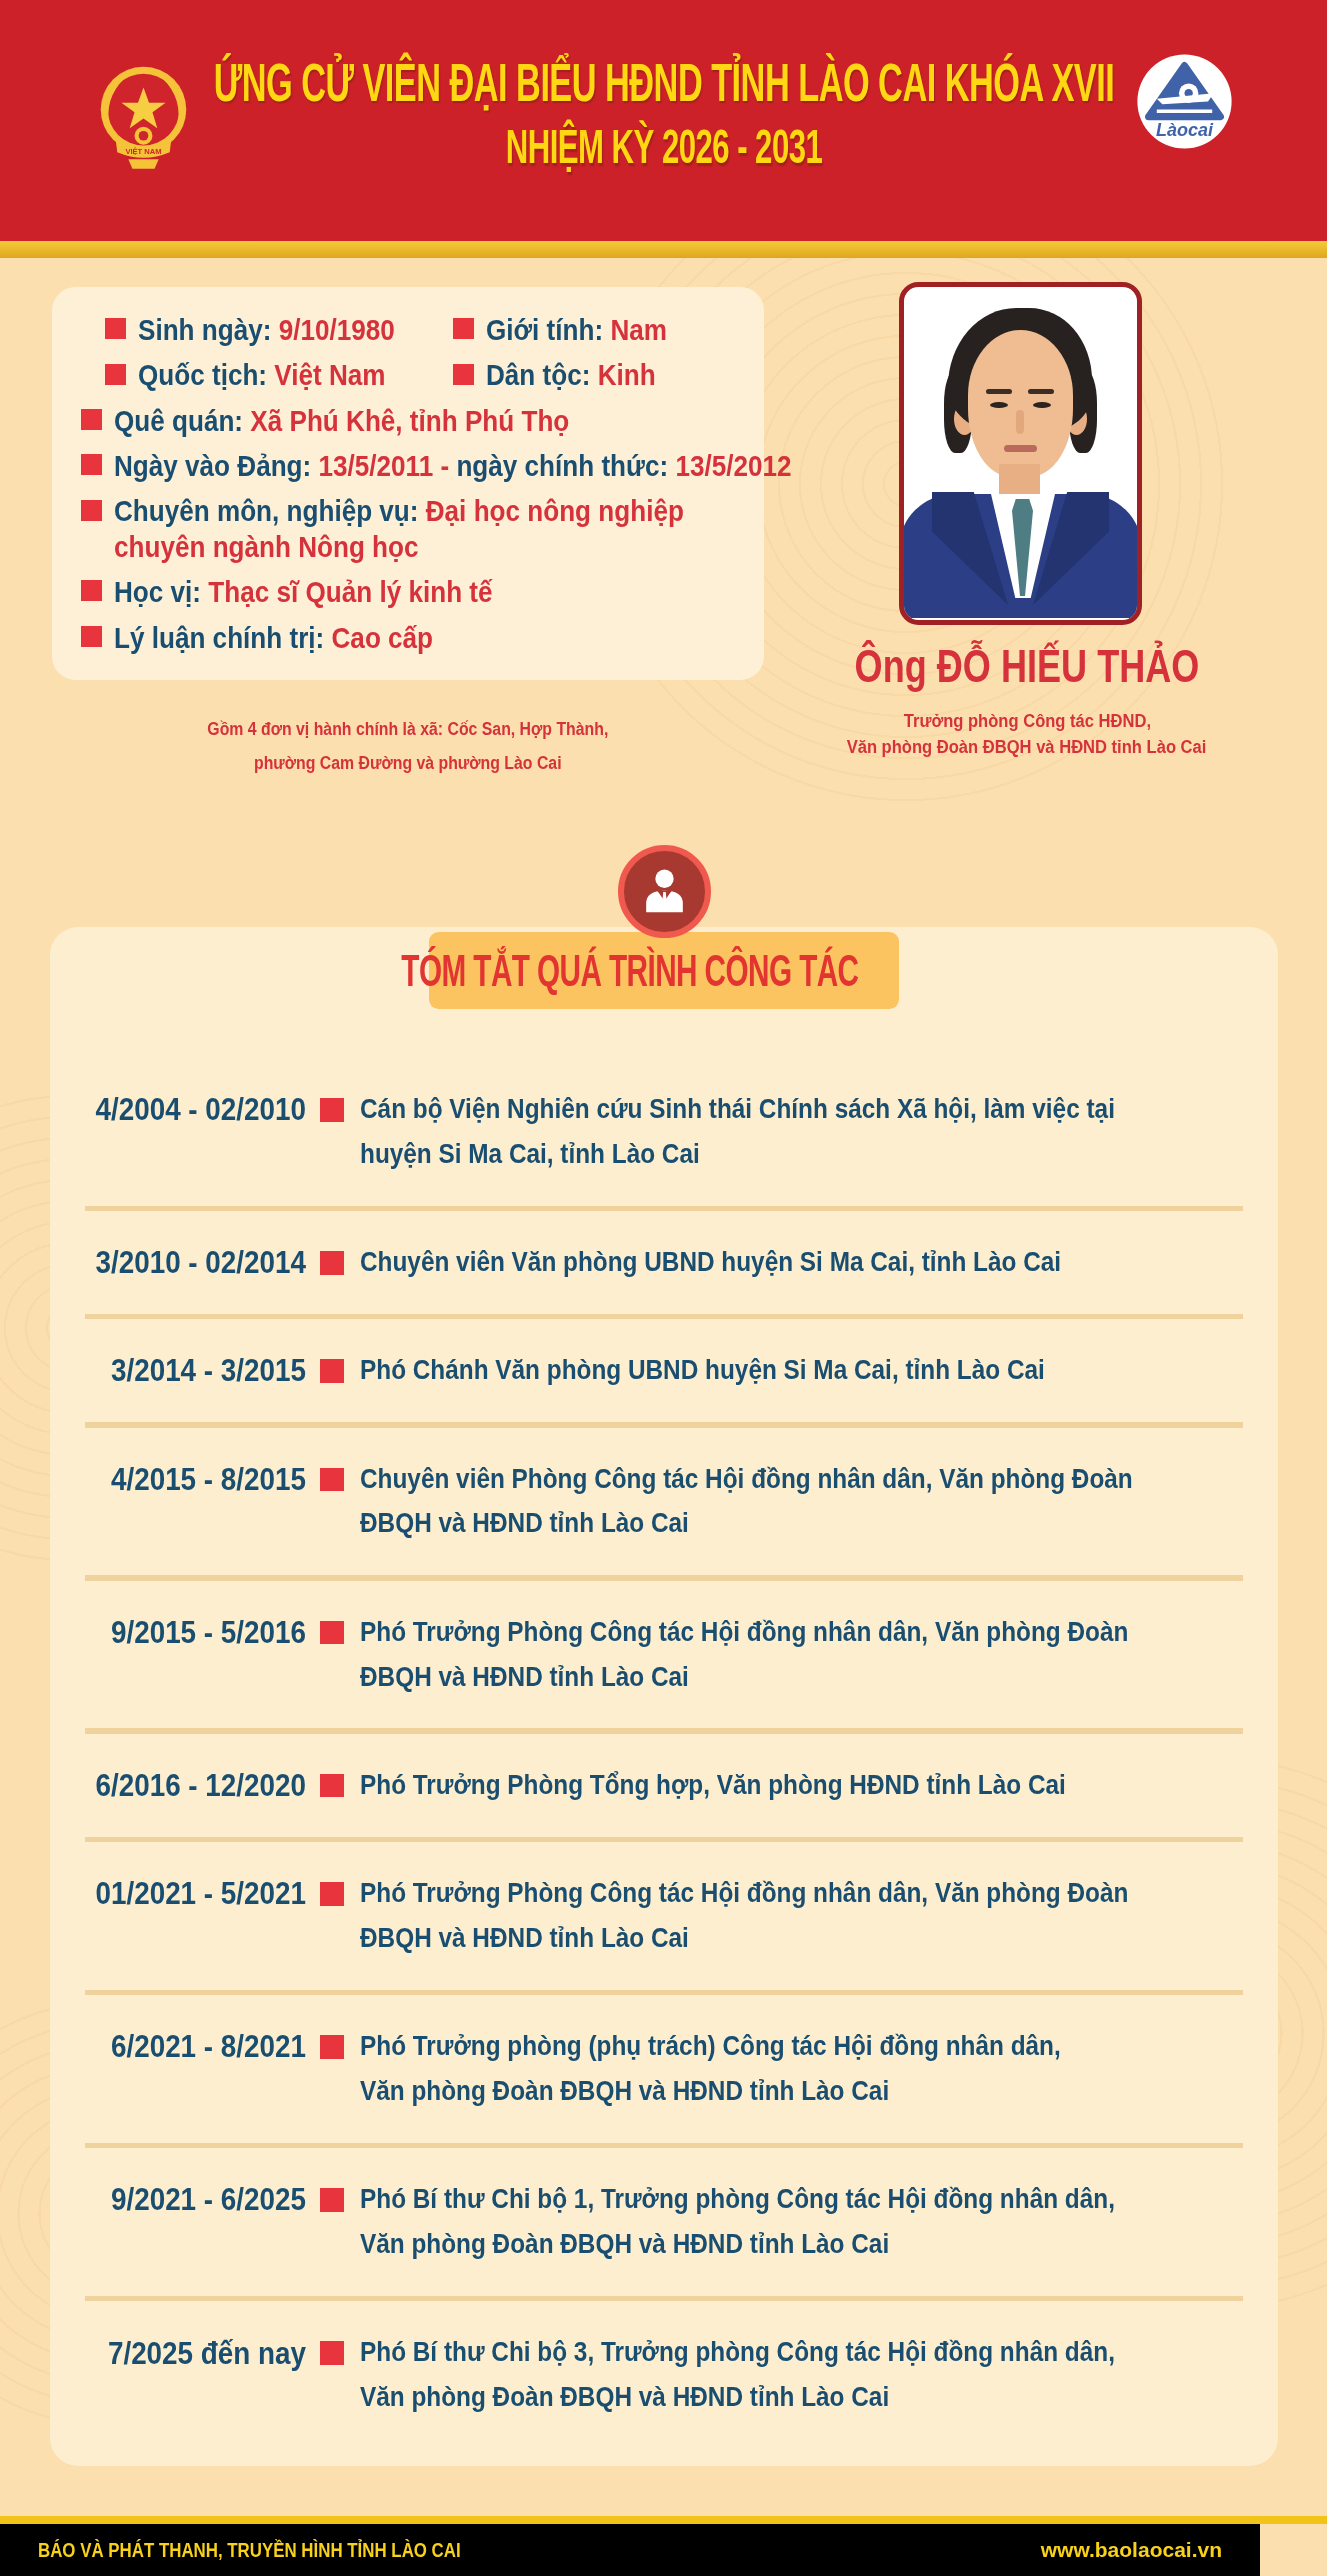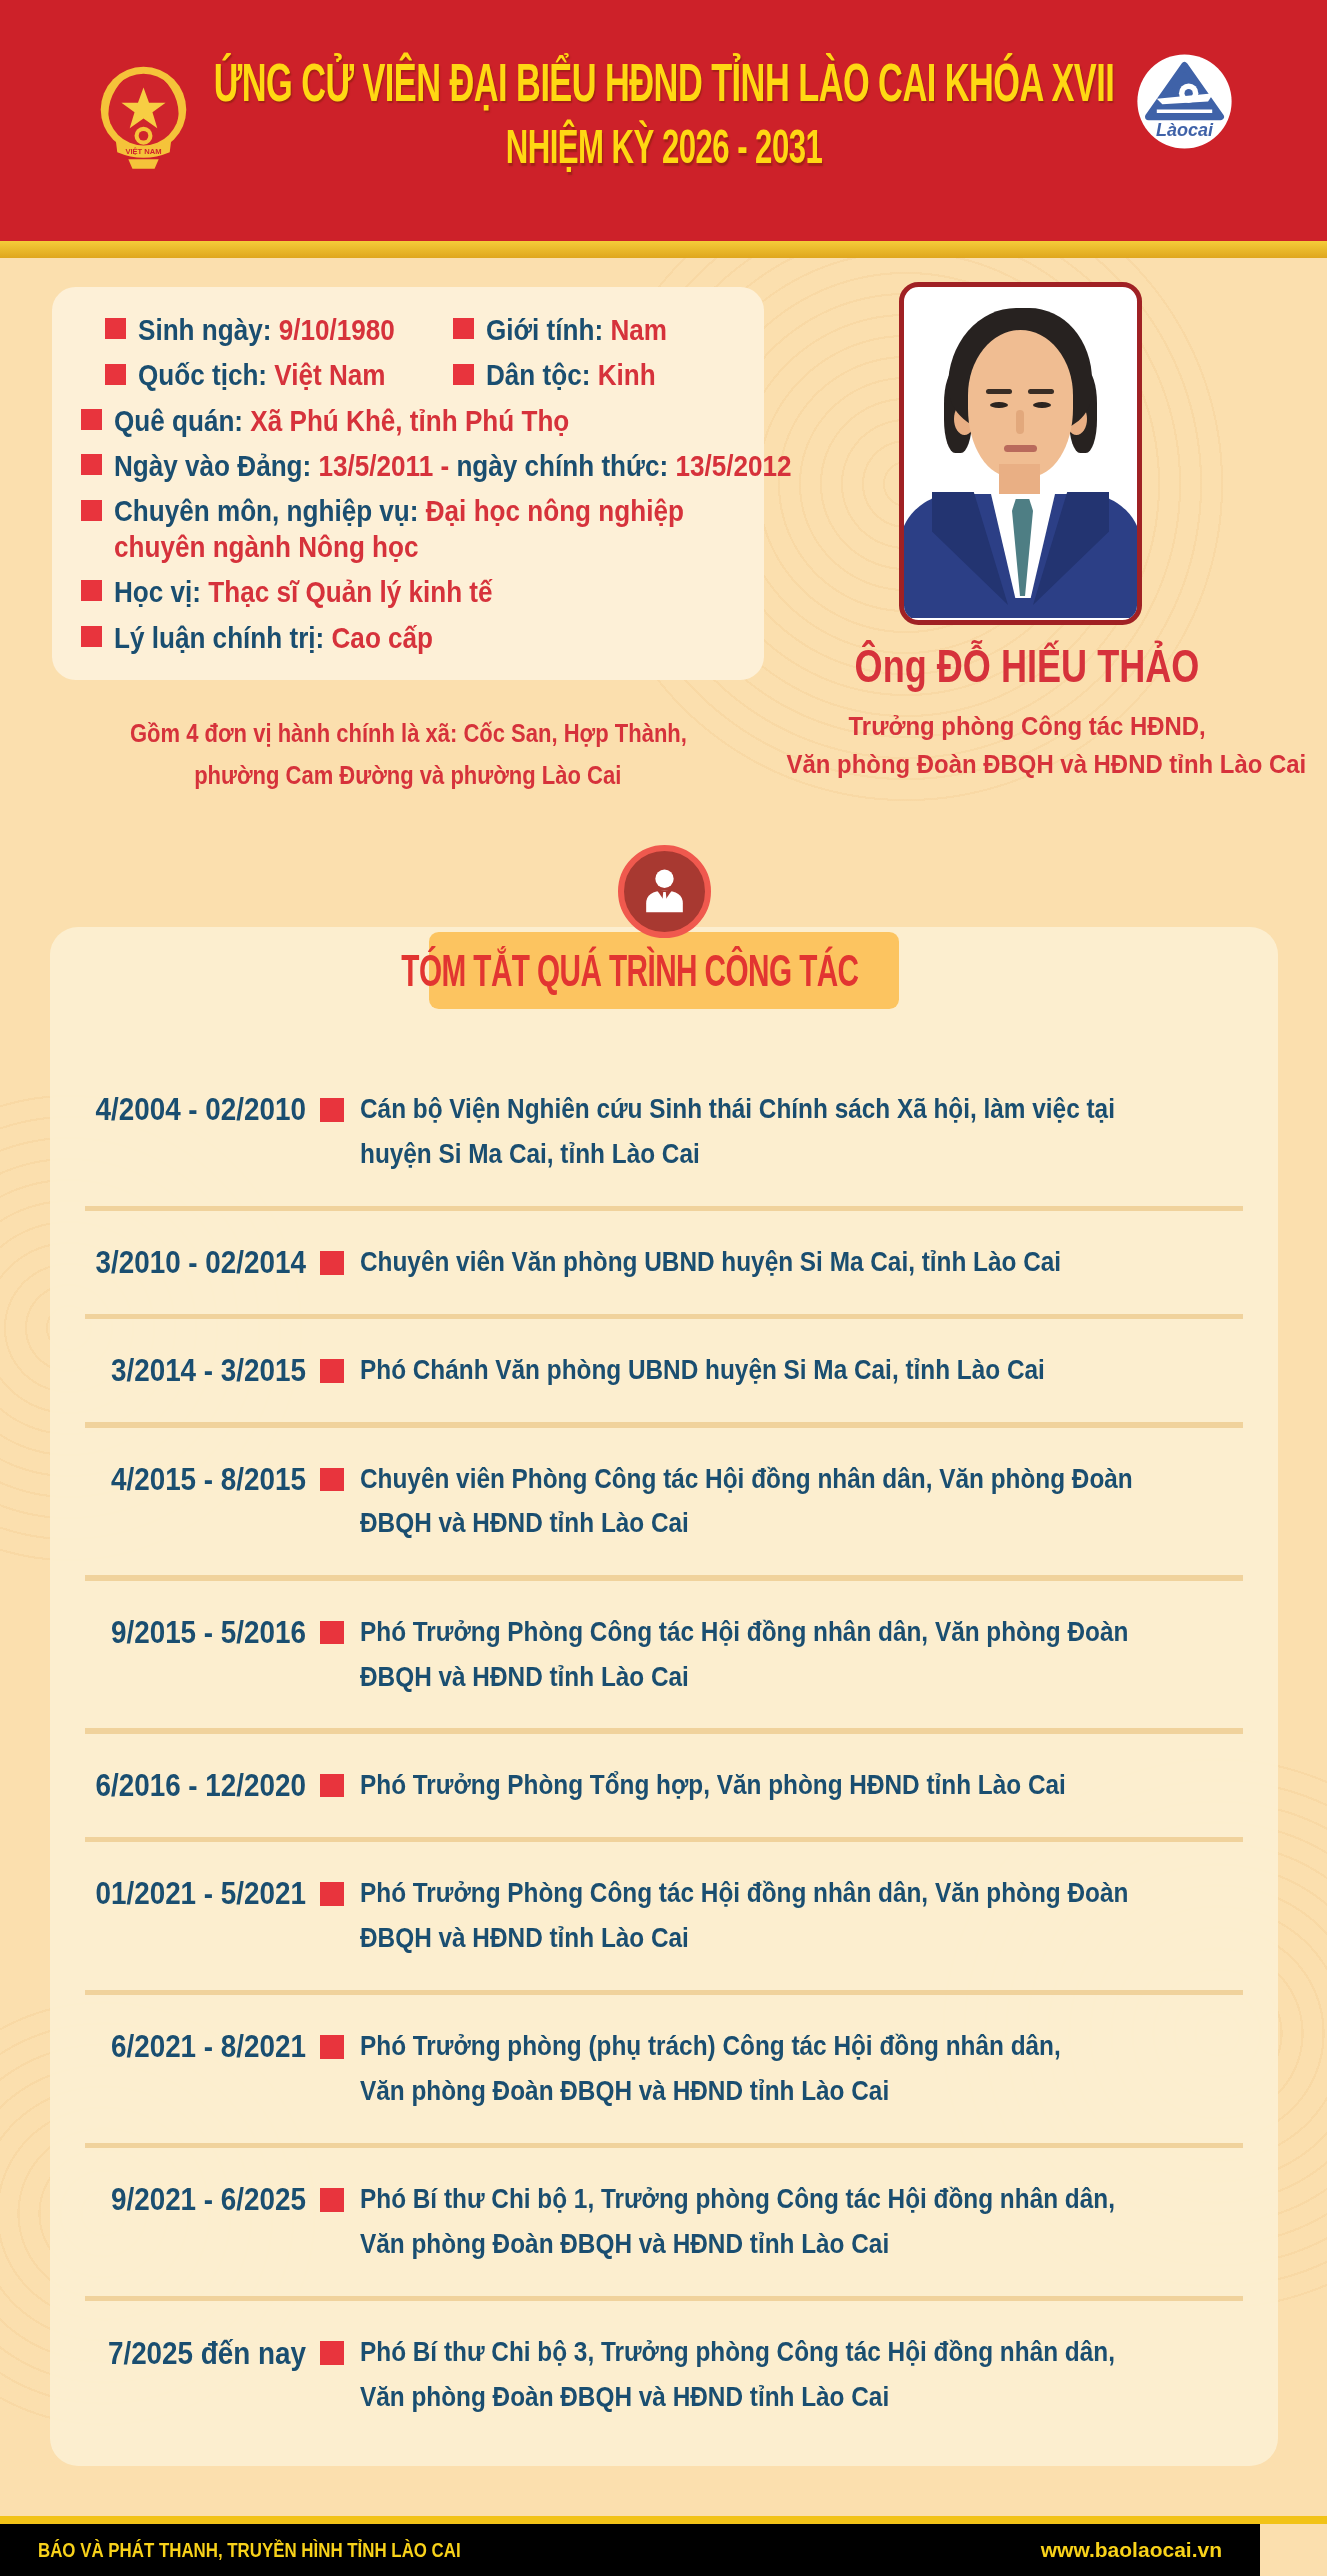--- a/index.html
+++ b/index.html
@@ -40,21 +40,21 @@
   .bullet{width:21px;height:21px;background:#e8343d;margin:6.2px 12.4px 0 0;flex-shrink:0;}
   .cx{display:inline-block;transform:scaleX(.87);transform-origin:left center;white-space:nowrap;}
   .itxt{font-size:30px;font-weight:700;line-height:1.18;}
   .lbl{color:#1a4e70;}
   .val{color:#d6323b;}
   .subline{margin-left:33px;}
 
   
   .election{left:52px;top:707px;width:712px;text-align:center;color:#d6323b;font-weight:800;}
   .etitle{font-size:26px;}
-  .eline{font-size:25px;margin-top:11px;line-height:1.25;}
+  .eline{font-size:18px;margin-top:11px;line-height:1.25;}
   .election .in{display:inline-block;transform:scaleX(.88);transform-origin:center;white-space:nowrap;}
 
   
   .photo{left:899px;top:282px;width:243px;height:343px;background:#fff;border:5.5px solid #a02124;
          border-radius:19.4px;box-sizing:border-box;overflow:hidden;}
   .photo *{position:absolute;}
   .hair{left:44px;top:21px;width:144px;height:124px;background:#272220;
         border-radius:72px 66px 48px 55px / 83px 76px 41px 48px;}
   .hairside{left:40px;top:83px;width:28px;height:83px;background:#272220;border-radius:40%;}
   .hairside.r{left:165px;}
@@ -73,21 +73,21 @@
          clip-path:polygon(0 0,100% 0,62% 100%,38% 100%);}
   .lapel{left:28px;top:205px;width:76px;height:113px;background:#233471;
          clip-path:polygon(0 0,55% 0,100% 100%,0 35%);}
   .lapel.r{left:129px;transform:scaleX(-1);}
   .tie{left:108px;top:212px;width:21px;height:97px;background:#4e7e84;
        clip-path:polygon(18% 0,82% 0,100% 12%,62% 100%,38% 100%,0 12%);}
 
   
   .candidate{left:764px;top:643px;width:526px;text-align:center;color:#d6323b;}
   .name{font-size:41px;font-weight:800;transform:scale(.88,1.12);}
-  .pos{font-size:26px;font-weight:700;line-height:1.45;margin-top:18px;}
+  .pos{font-size:18px;font-weight:700;line-height:1.45;margin-top:18px;}
   .pos .in{display:inline-block;transform:scaleX(.92);transform-origin:center;white-space:nowrap;}
 
   
   .badge{left:618px;top:845px;width:93px;height:93px;border-radius:50%;background:#a83931;
          border:6.2px solid #f0594e;box-sizing:border-box;display:flex;align-items:center;
          justify-content:center;z-index:4;}
   .band{left:429px;top:932px;width:470px;height:77px;background:#fcc460;border-radius:9.7px;
         display:flex;align-items:center;justify-content:flex-end;z-index:3;}
   .band .in{font-size:35px;font-weight:800;color:#e23531;letter-spacing:-0.7px;
             transform:scale(.85,1.25);white-space:nowrap;}

